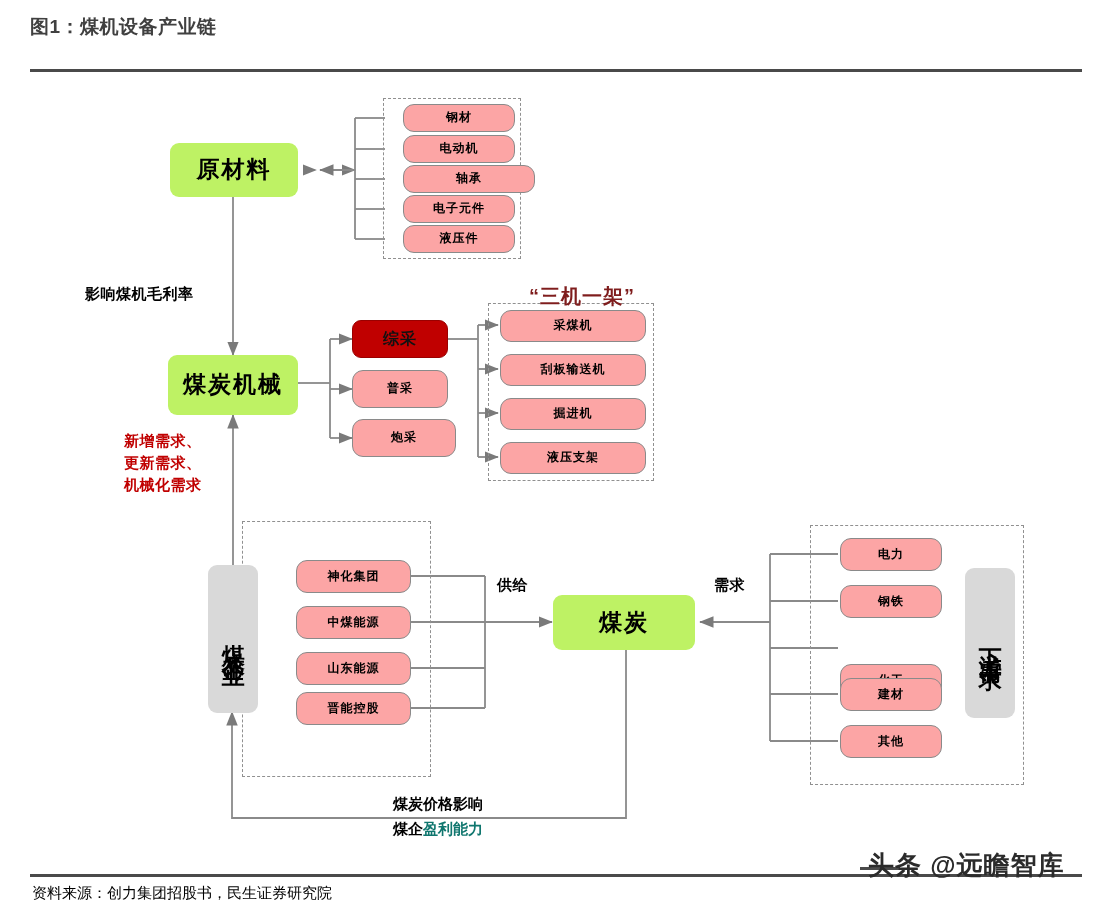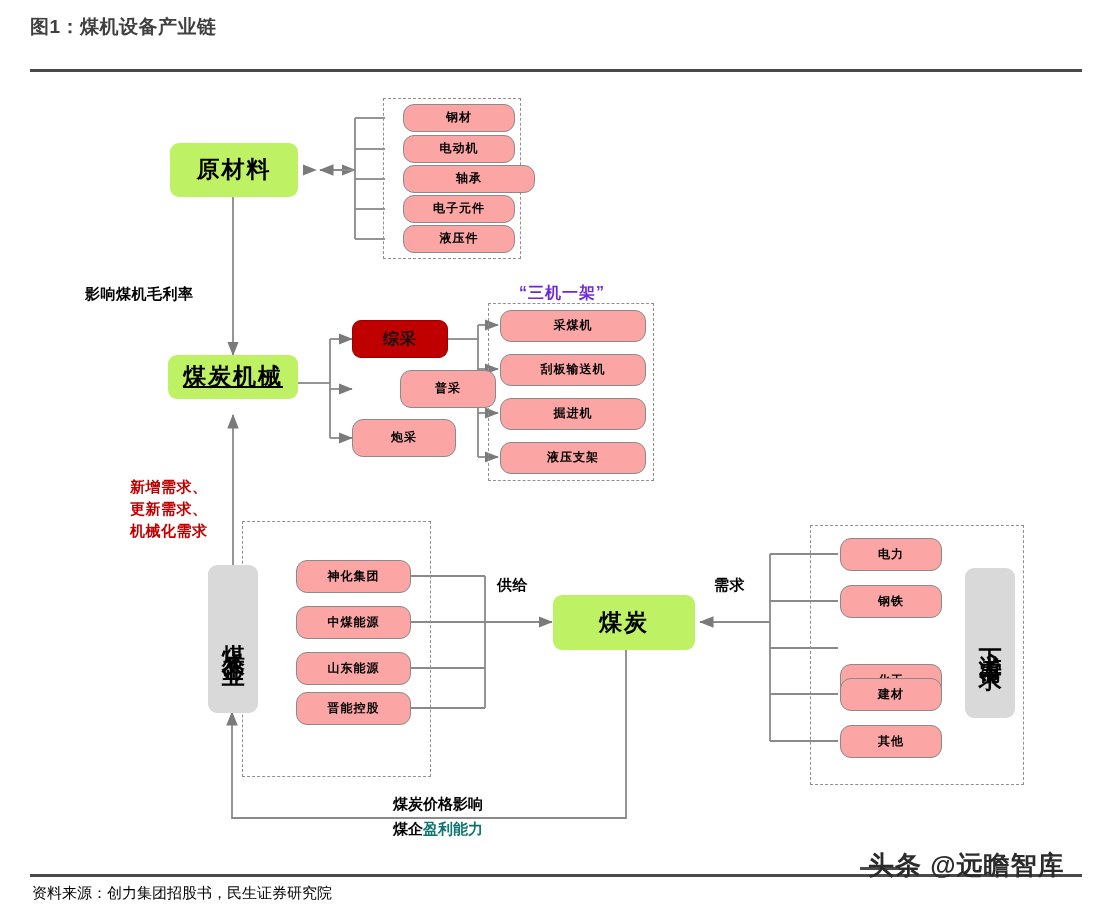--- a/index.html
+++ b/index.html
@@ -150,25 +150,26 @@
     position: absolute;
     font-size: 15px;
     font-weight: bold;
     color: #c00000;
     white-space: nowrap;
     line-height: 1.45;
     letter-spacing: 0.5px;
   }
   .group-caption-red {
     position: absolute;
-    font-size: 16px;
-    font-weight: bold;
-    color: #6d28d9;
+    font-size: 20px;
+    font-weight: bold;
+    color: #7f1d1d;
     white-space: nowrap;
     letter-spacing: 1px;
+    margin-left: 10px;
   }
   .feedback-label {
     position: absolute;
     font-size: 15px;
     font-weight: bold;
     color: #000000;
     white-space: nowrap;
   }
   .feedback-label .hl {
     color: #0f766e;
@@ -236,36 +237,36 @@
     </g>
   </svg>
 
   <div class="group-box" style="left:383px; top:98px; width:138px; height:161px;"></div>
   <div class="group-box" style="left:488px; top:303px; width:166px; height:178px;"></div>
   <div class="group-box" style="left:242px; top:521px; width:189px; height:256px;"></div>
   <div class="group-box" style="left:810px; top:525px; width:214px; height:260px;"></div>
 
   <div class="node node-gray" style="left:170px; top:143px; width:128px; height:54px;">原材料</div>
 
-  <div class="node node-gray" style="left:168px; top:355px; width:130px; height:44px;text-decoration:underline;">煤炭机械</div>
+  <div class="node node-gray" style="left:168px; top:355px; width:130px; height:60px;">煤炭机械</div>
 
   <div class="node node-gray-v" style="left:208px; top:565px; width:50px; height:148px;">煤炭企业</div>
 
   <div class="node node-gray" style="left:553px; top:595px; width:142px; height:55px;">煤炭</div>
 
   <div class="node node-gray-v" style="left:965px; top:568px; width:50px; height:150px;">下游需求</div>
 
   <div class="node node-white" style="left:403px; top:104px; width:112px; height:28px;">钢材</div>
   <div class="node node-white" style="left:403px; top:135px; width:112px; height:28px;">电动机</div>
   <div class="node node-white" style="left:403px; top:165px; width:132px; height:28px;">轴承</div>
   <div class="node node-white" style="left:403px; top:195px; width:112px; height:28px;">电子元件</div>
   <div class="node node-white" style="left:403px; top:225px; width:112px; height:28px;">液压件</div>
 
   <div class="node node-red" style="left:352px; top:320px; width:96px; height:38px;">综采</div>
-  <div class="node node-white" style="left:352px; top:370px; width:96px; height:38px;margin-left:48px;">普采</div>
+  <div class="node node-white" style="left:352px; top:370px; width:96px; height:38px;">普采</div>
   <div class="node node-white" style="left:352px; top:419px; width:104px; height:38px;">炮采</div>
 
   <div class="group-caption-red" style="left:519px; top:283px;">“三机一架”</div>
 
   <div class="node node-white" style="left:500px; top:310px; width:146px; height:32px;">采煤机</div>
   <div class="node node-white" style="left:500px; top:354px; width:146px; height:32px;">刮板输送机</div>
   <div class="node node-white" style="left:500px; top:398px; width:146px; height:32px;">掘进机</div>
   <div class="node node-white" style="left:500px; top:442px; width:146px; height:32px;">液压支架</div>
 
   <div class="node node-white" style="left:296px; top:560px; width:115px; height:33px;">神化集团</div>
@@ -274,21 +275,21 @@
   <div class="node node-white" style="left:296px; top:692px; width:115px; height:33px;">晋能控股</div>
 
   <div class="node node-white" style="left:840px; top:538px; width:102px; height:33px;">电力</div>
   <div class="node node-white" style="left:840px; top:585px; width:102px; height:33px;">钢铁</div>
   <div class="node node-white" style="left:840px; top:632px; width:102px; height:33px;margin-top:32px;">化工</div>
   <div class="node node-white" style="left:840px; top:678px; width:102px; height:33px;">建材</div>
   <div class="node node-white" style="left:840px; top:725px; width:102px; height:33px;">其他</div>
 
   <div class="edge-label" style="left:85px; top:277px;margin-top:8px;">影响煤机毛利率</div>
 
-  <div class="edge-label-red" style="left:124px; top:476px;margin-left:6px;">
+  <div class="edge-label-red" style="left:124px; top:430px;">
     <div>新增需求、</div>
     <div>更新需求、</div>
     <div>机械化需求</div>
   </div>
 
   <div class="edge-label" style="left:497px; top:576px;">供给</div>
 
   <div class="edge-label" style="left:714px; top:576px;">需求</div>
 
   <div class="feedback-label" style="left:393px; top:795px;">煤炭价格影响</div>

